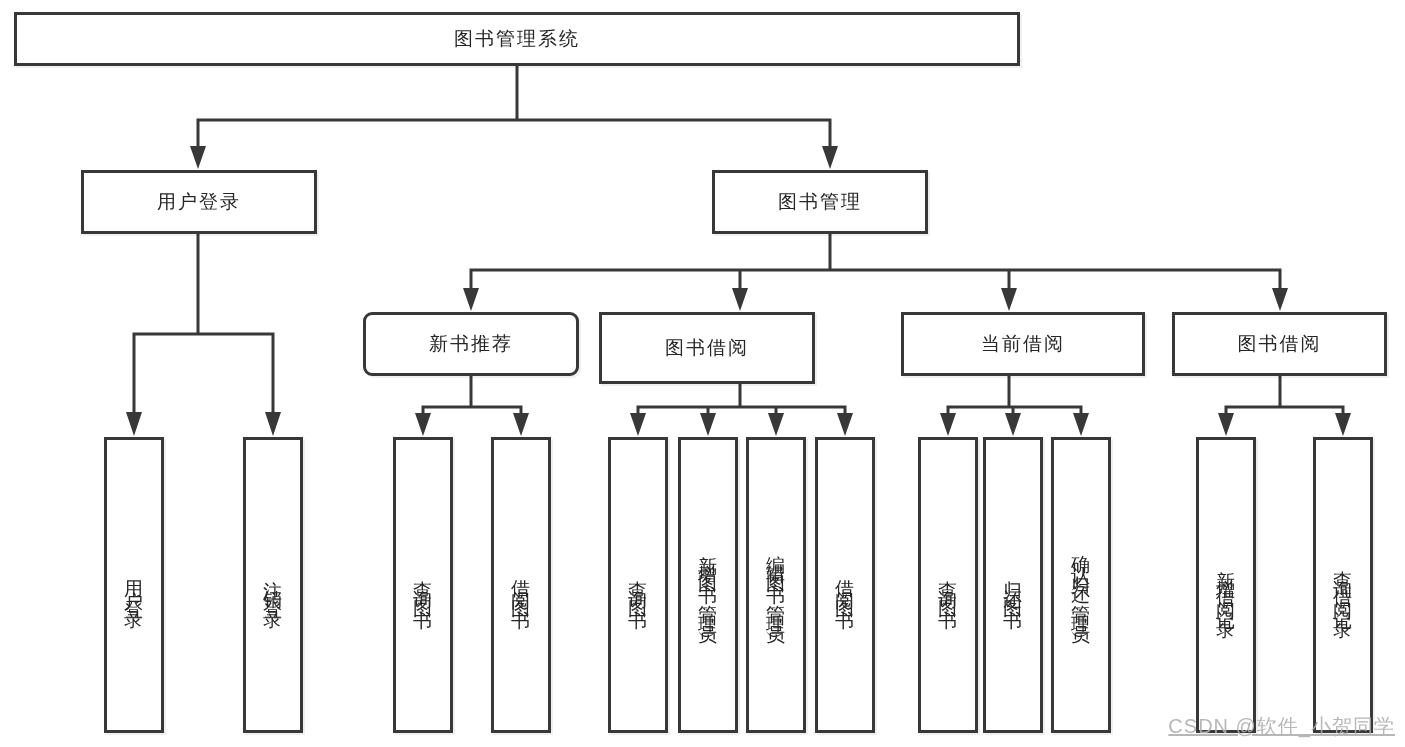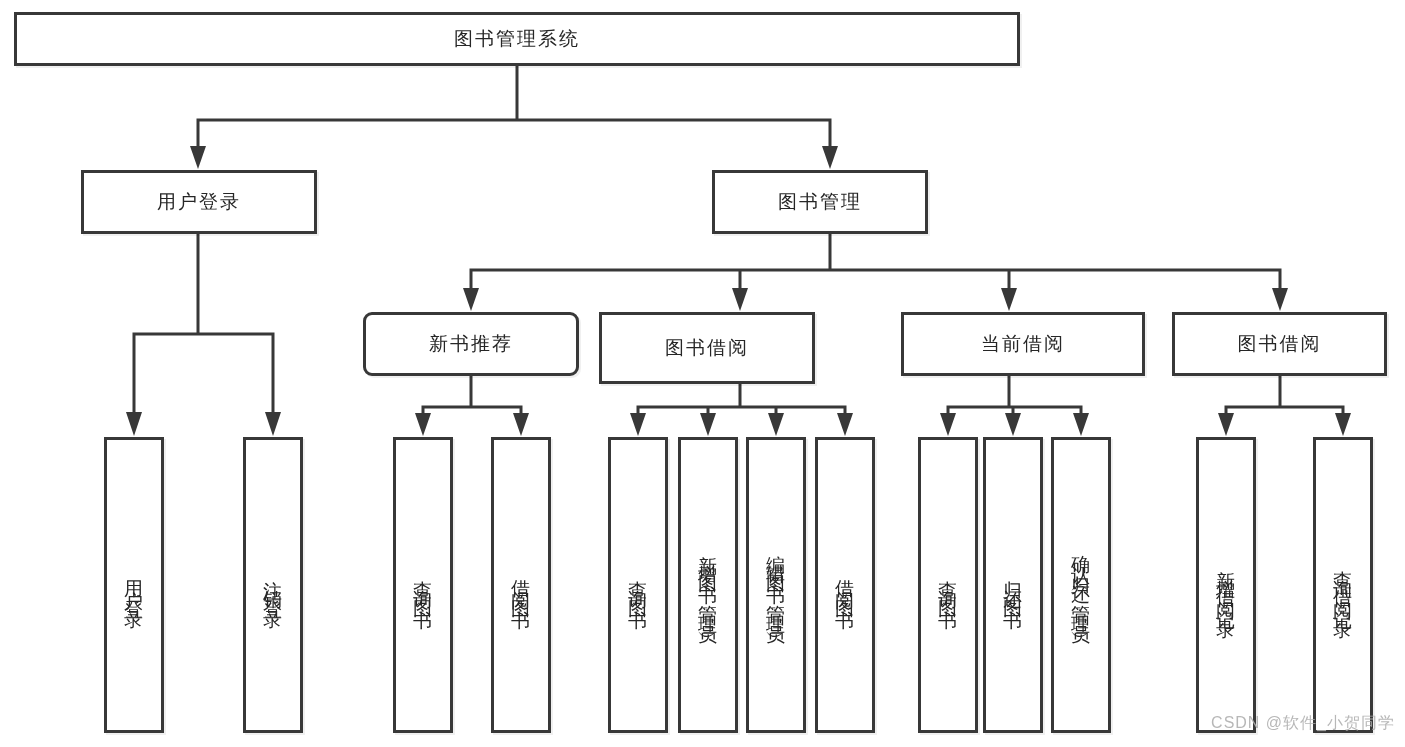--- a/index.html
+++ b/index.html
@@ -94,24 +94,25 @@
   .leaf-10 { left: 983px; }
   .leaf-11 { left: 1051px; }
   .leaf-12 { left: 1196px; }
   .leaf-13 { left: 1313px; }
 
   .watermark {
     position: absolute;
     z-index: 5;
     top: 713px;
     right: 10px;
-    font-size: 16px;
+    font-size: 20px;
     letter-spacing: 1px;
     color: var(--watermark);
     opacity: 0.9;
+    text-decoration: underline;
   }
 </style>
 </head>
 <body>
 
 <div class="canvas">
 
   <svg class="connectors" viewBox="0 0 1405 747" xmlns="http://www.w3.org/2000/svg">
 
     <g>

